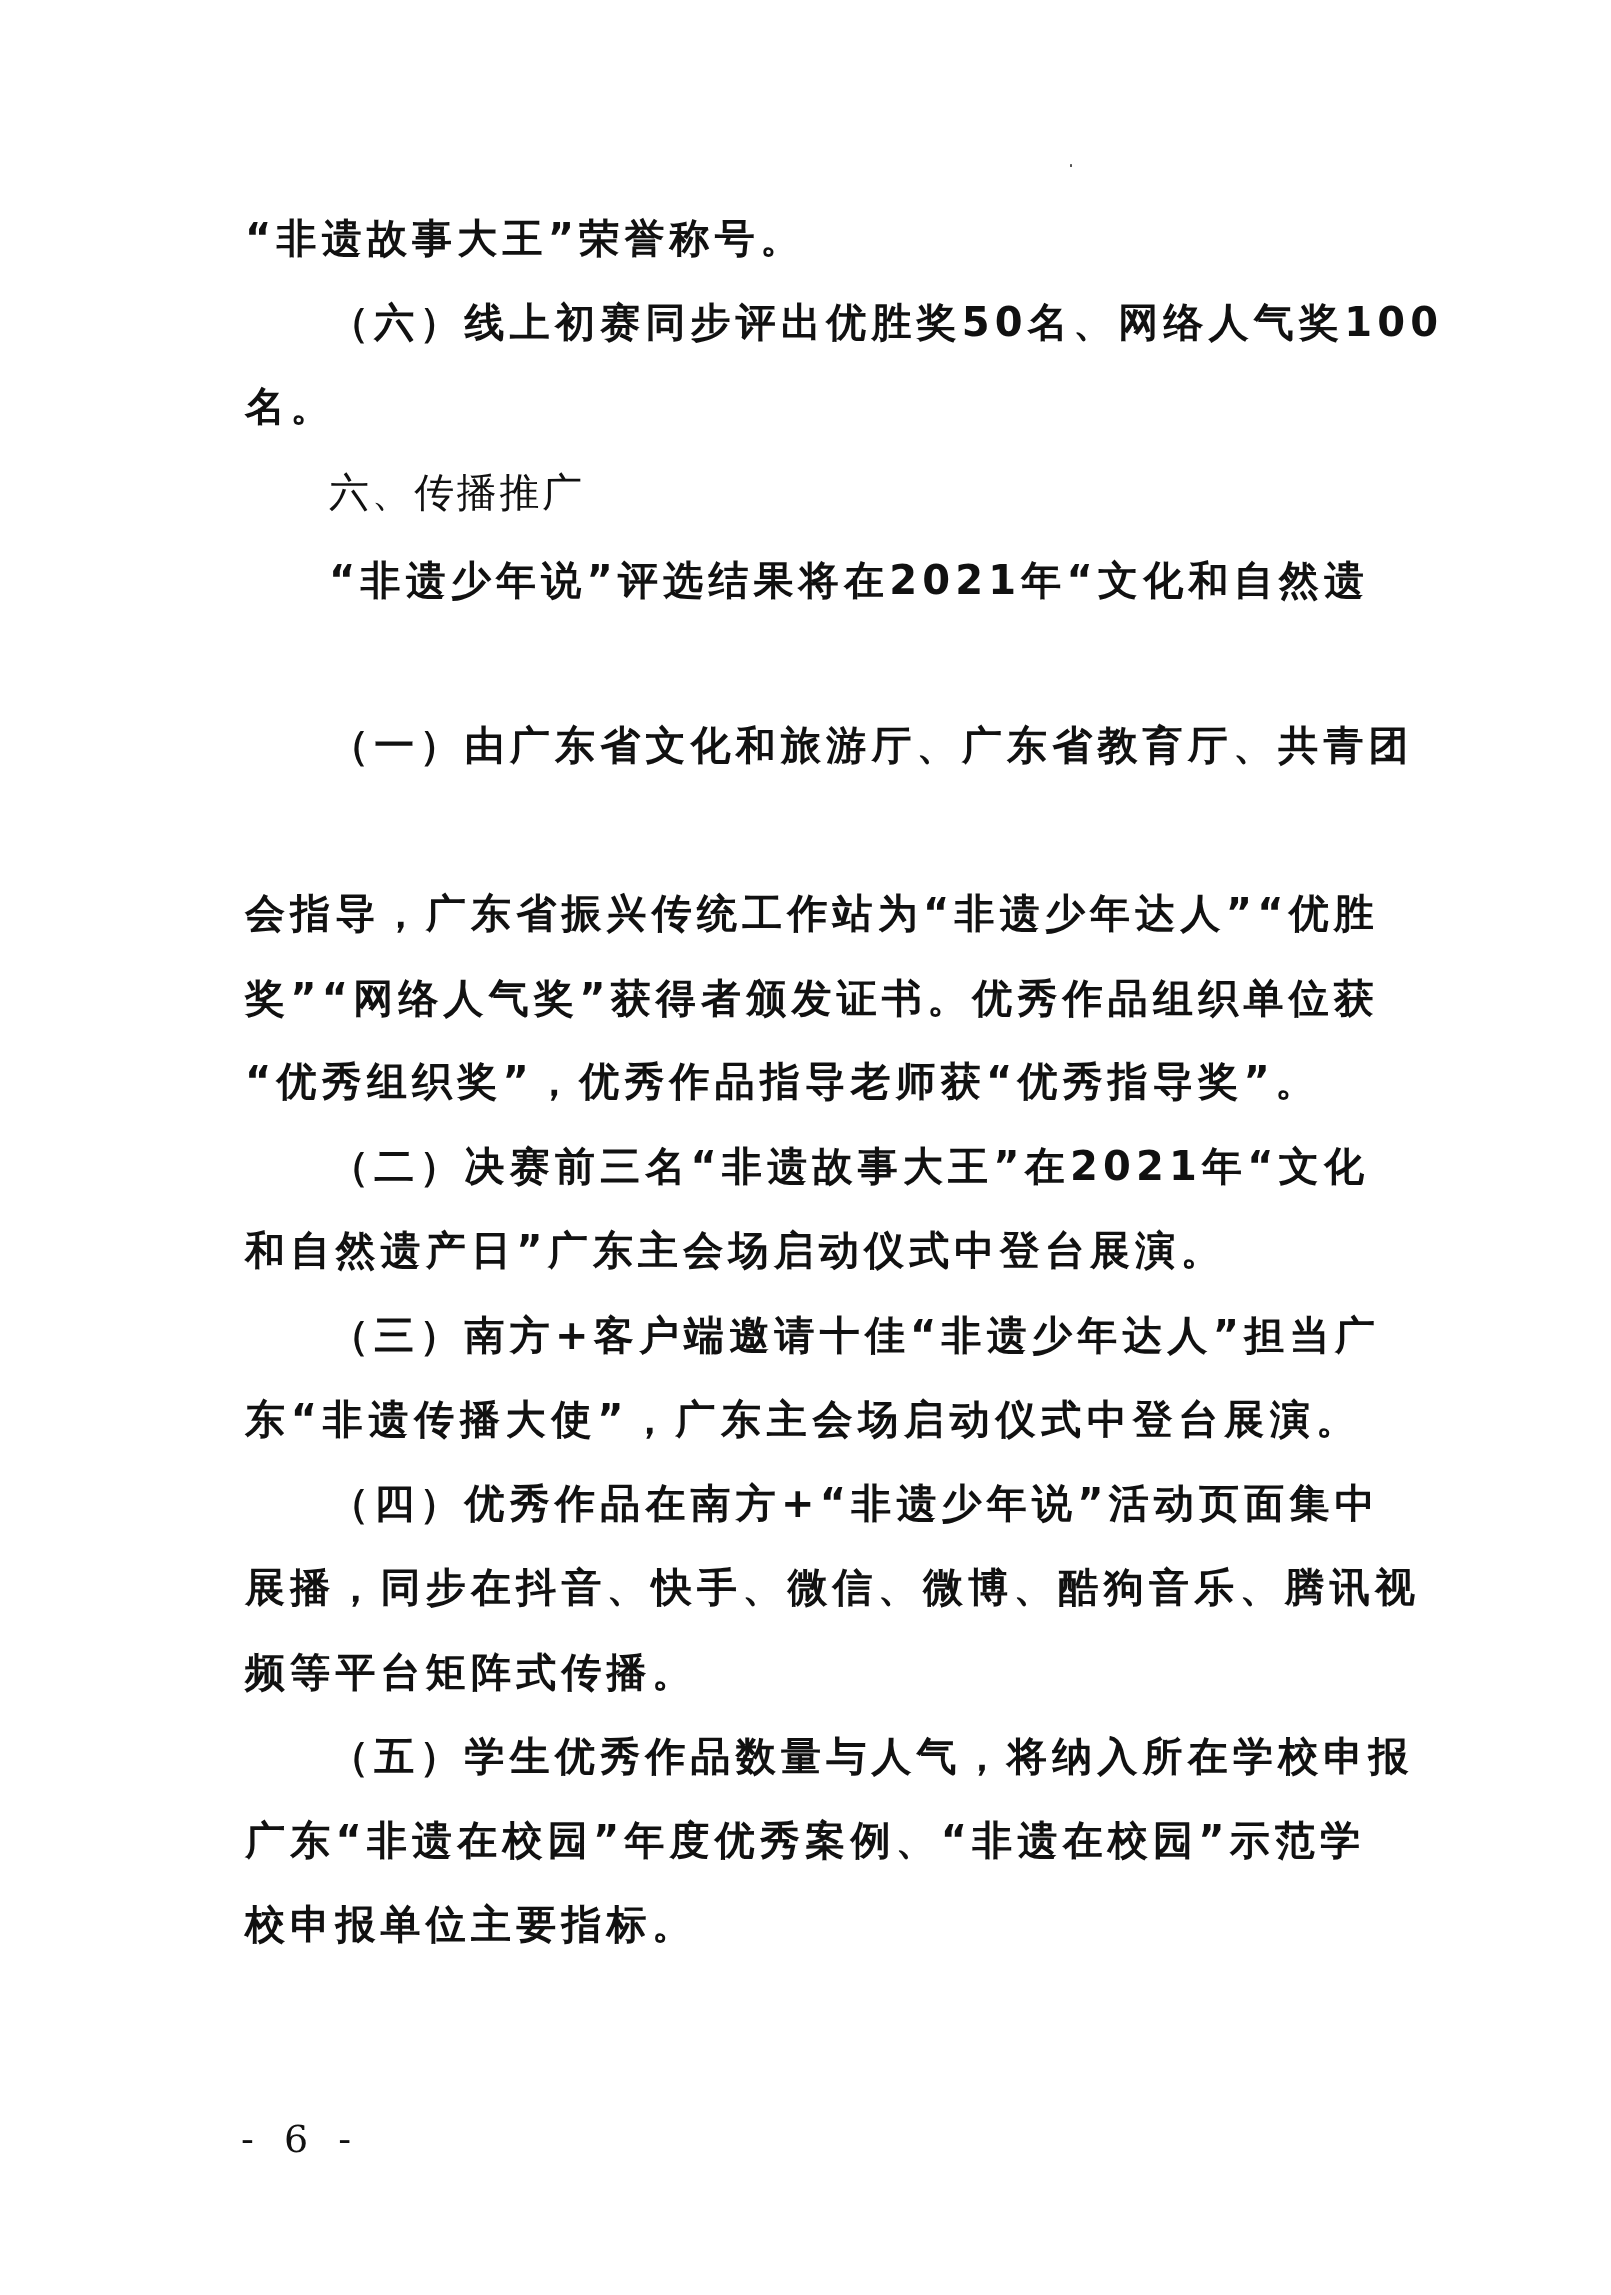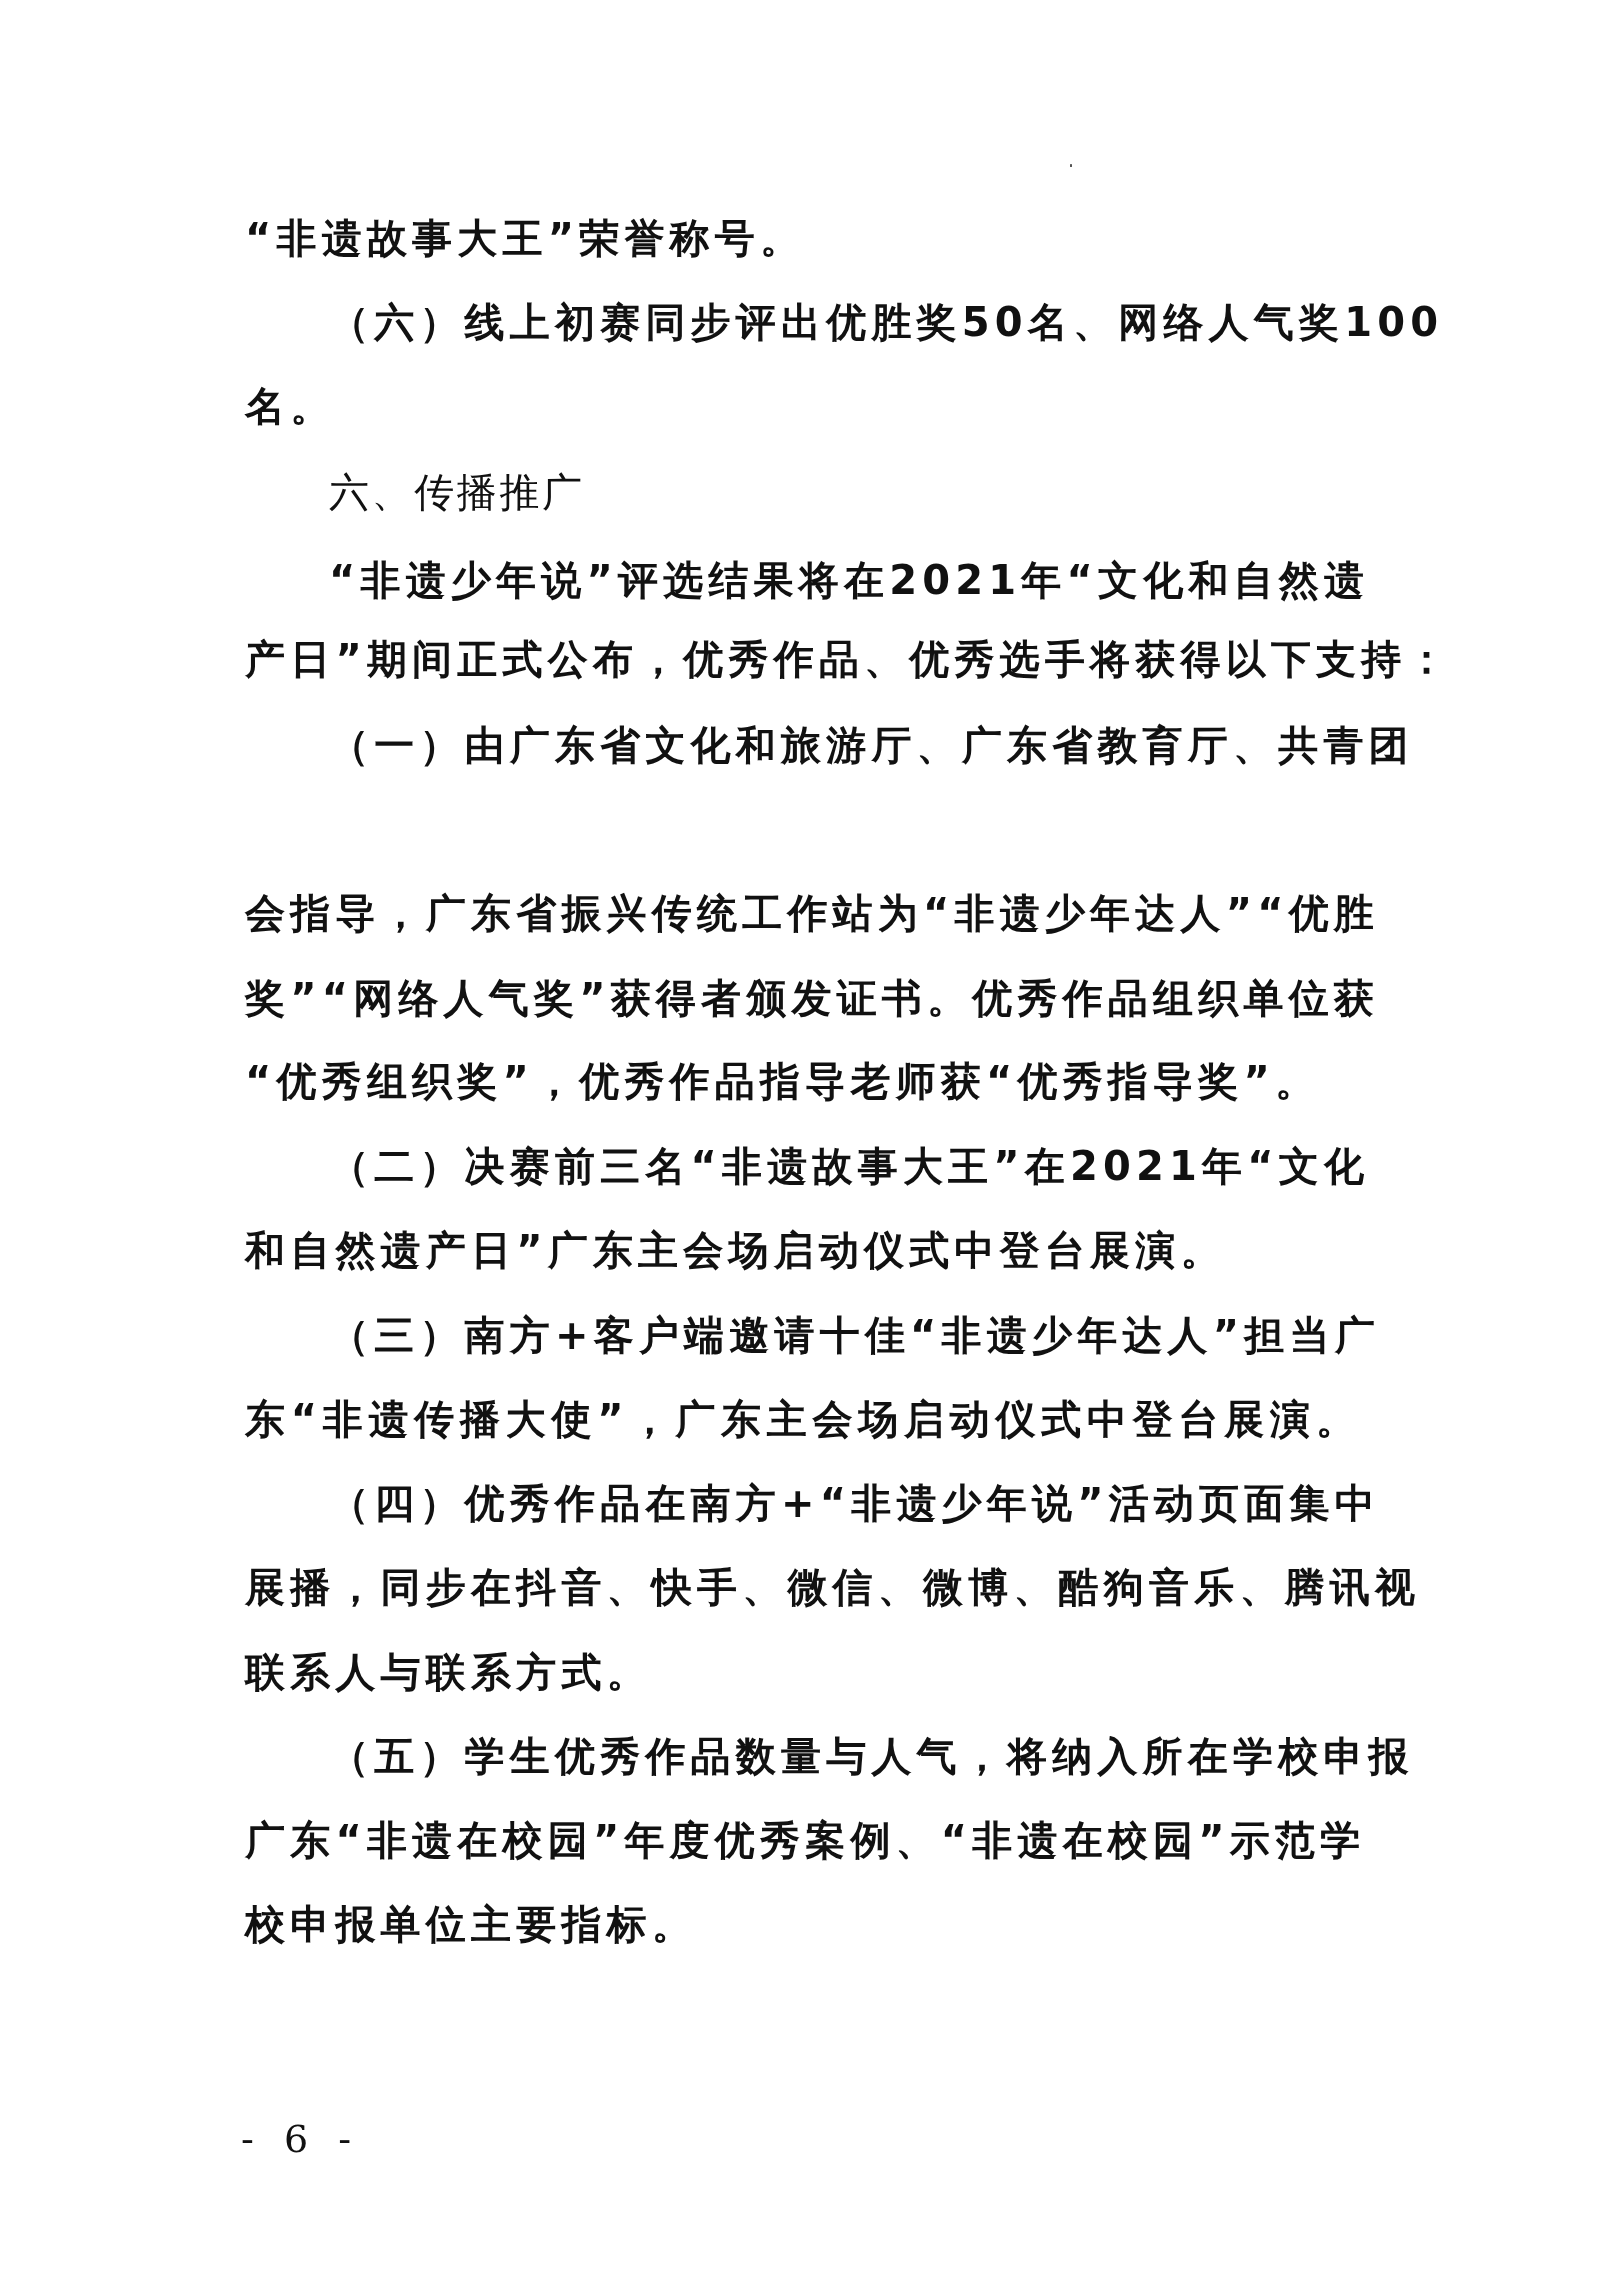--- a/index.html
+++ b/index.html
@@ -71,36 +71,35 @@
 <div class="page">
   <div class="scan-dot"></div>
 
   <div class="line" style="top:206px">“非遗故事大王”荣誉称号。</div>
   <div class="line indent justify" style="top:290px">（六）线上初赛同步评出优胜奖50名、网络人气奖100</div>
   <div class="line" style="top:374px">名。</div>
 
   <div class="line indent heading" style="top:460px">六、传播推广</div>
 
   <div class="line indent justify" style="top:548px">“非遗少年说”评选结果将在2021年“文化和自然遗</div>
-  <div class="line justify" style="top:627px">产日”期间正式公布，优秀作品、优秀选手将获得以下支持：</div>
 
   <div class="line indent justify" style="top:713px">（一）由广东省文化和旅游厅、广东省教育厅、共青团</div>
   <div class="line justify" style="top:881px">会指导，广东省振兴传统工作站为“非遗少年达人”“优胜</div>
   <div class="line justify" style="top:966px">奖”“网络人气奖”获得者颁发证书。优秀作品组织单位获</div>
   <div class="line" style="top:1049px">“优秀组织奖”，优秀作品指导老师获“优秀指导奖”。</div>
 
   <div class="line indent justify" style="top:1134px">（二）决赛前三名“非遗故事大王”在2021年“文化</div>
   <div class="line" style="top:1218px">和自然遗产日”广东主会场启动仪式中登台展演。</div>
 
   <div class="line indent justify" style="top:1303px">（三）南方+客户端邀请十佳“非遗少年达人”担当广</div>
   <div class="line justify" style="top:1387px">东“非遗传播大使”，广东主会场启动仪式中登台展演。</div>
 
   <div class="line indent justify" style="top:1471px">（四）优秀作品在南方+“非遗少年说”活动页面集中</div>
   <div class="line justify" style="top:1555px">展播，同步在抖音、快手、微信、微博、酷狗音乐、腾讯视</div>
-  <div class="line" style="top:1640px">联系人与联系方式。</div>
+  <div class="line" style="top:1640px">频等平台矩阵式传播。</div>
 
   <div class="line indent justify" style="top:1724px">（五）学生优秀作品数量与人气，将纳入所在学校申报</div>
   <div class="line justify" style="top:1808px">广东“非遗在校园”年度优秀案例、“非遗在校园”示范学</div>
   <div class="line" style="top:1892px">校申报单位主要指标。</div>
 
 
   <div class="page-number">- 6 -</div>
 </div>
 
 

